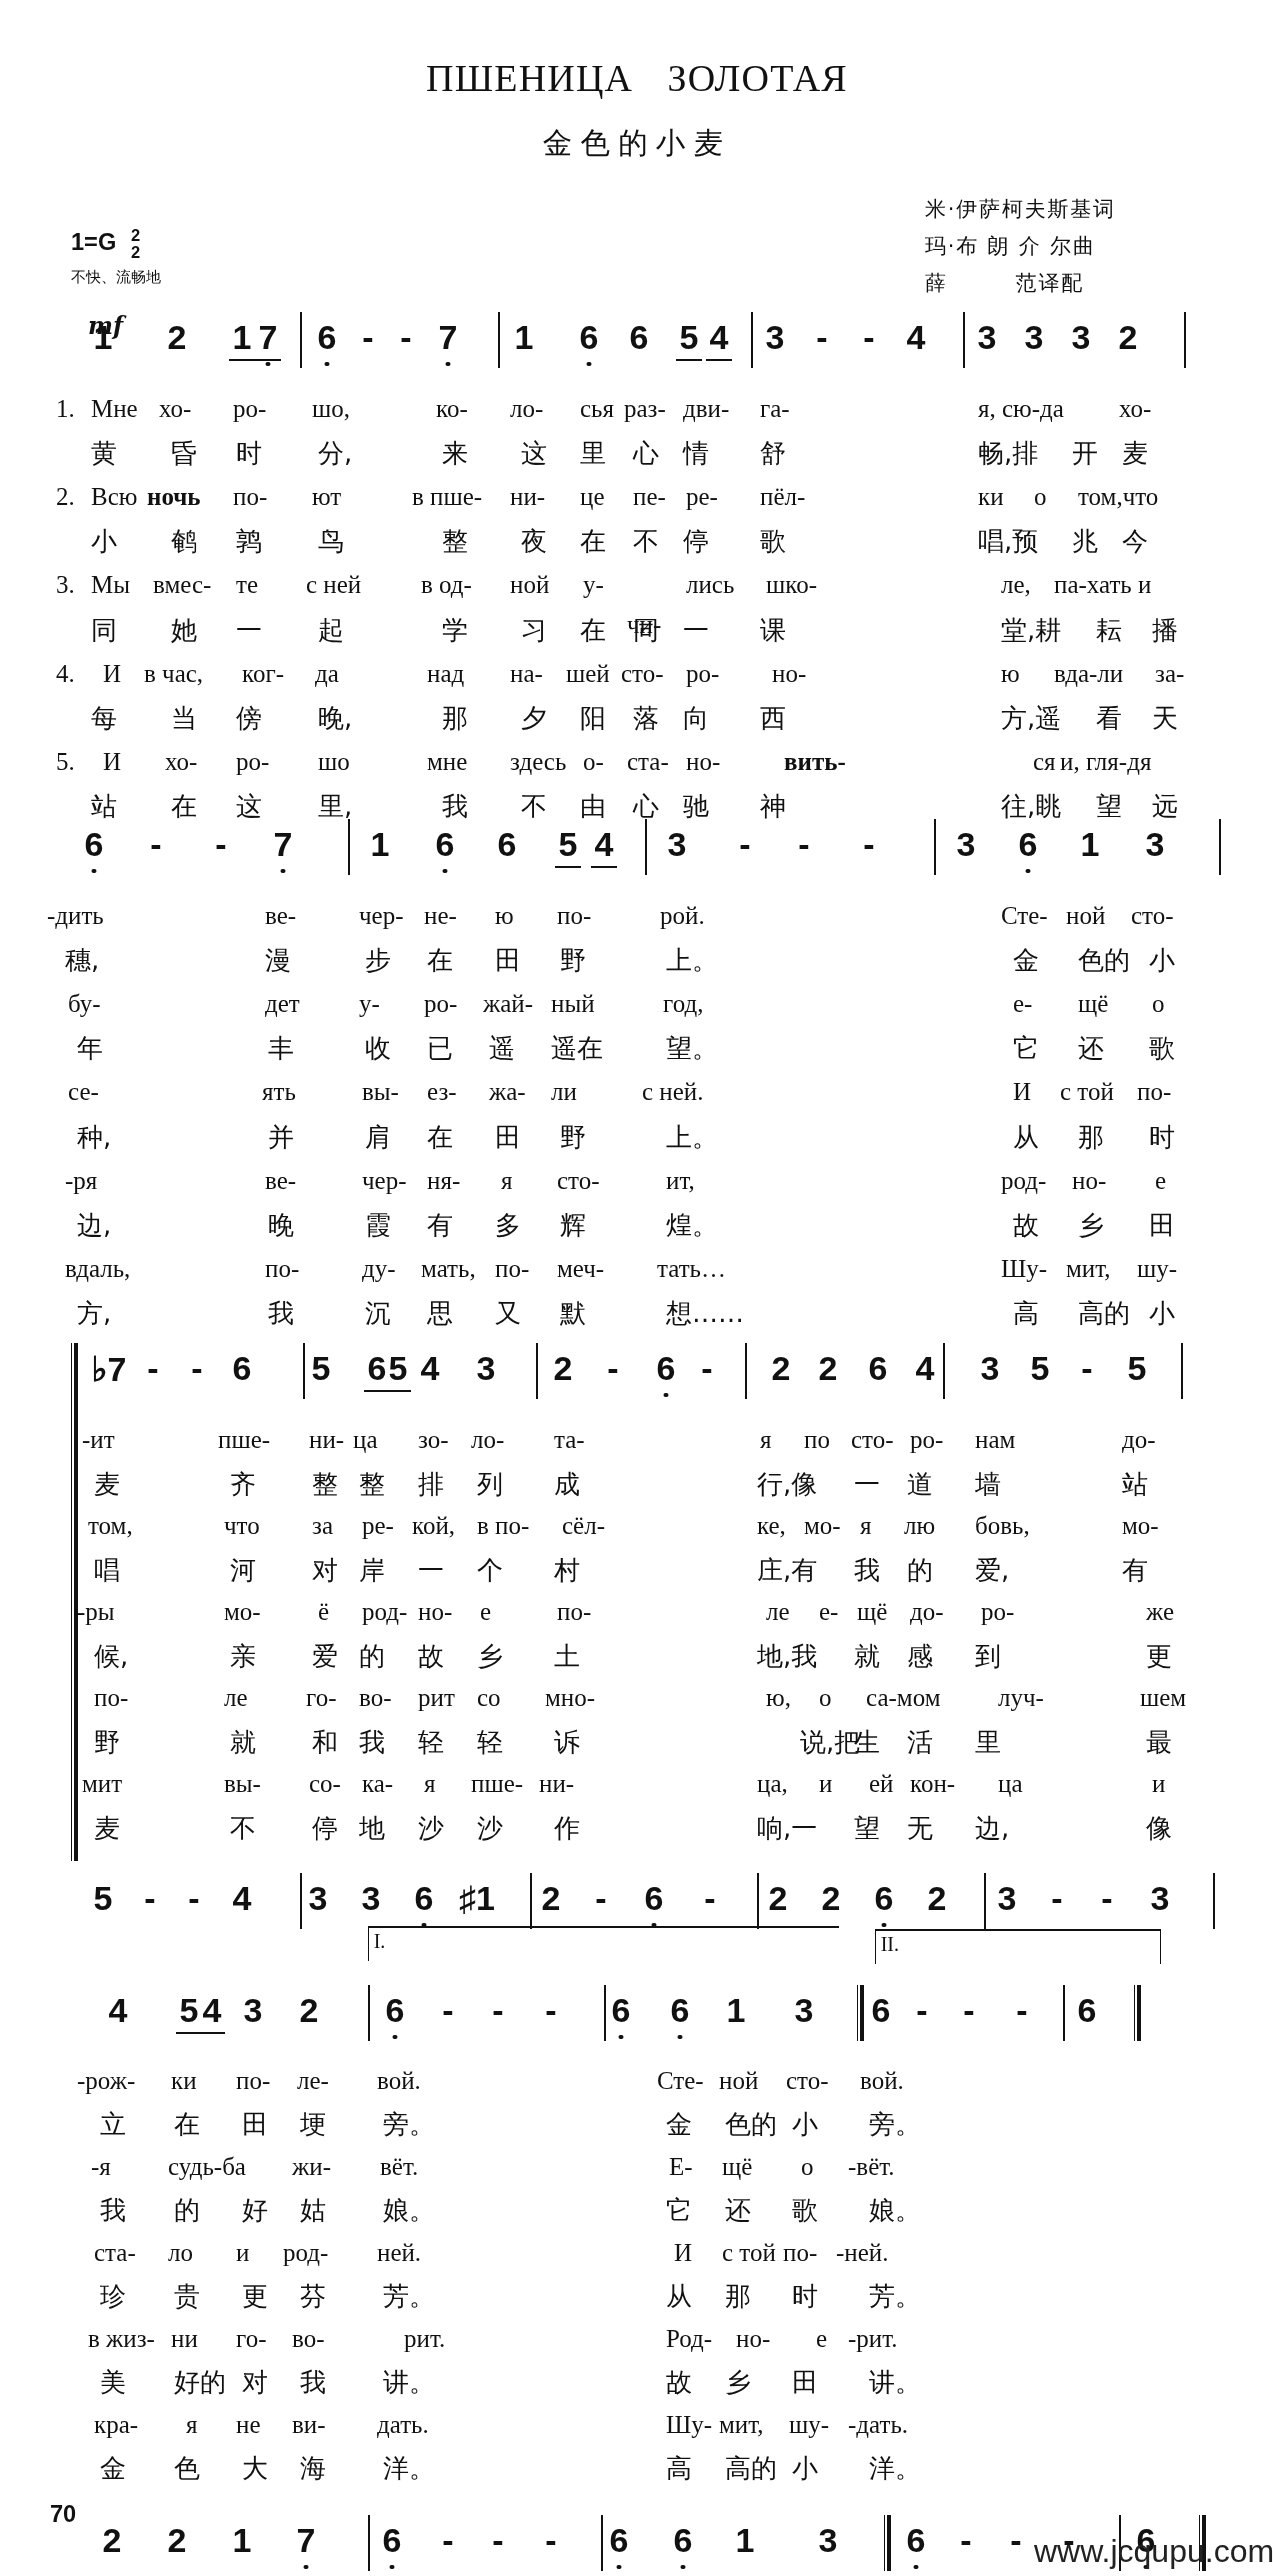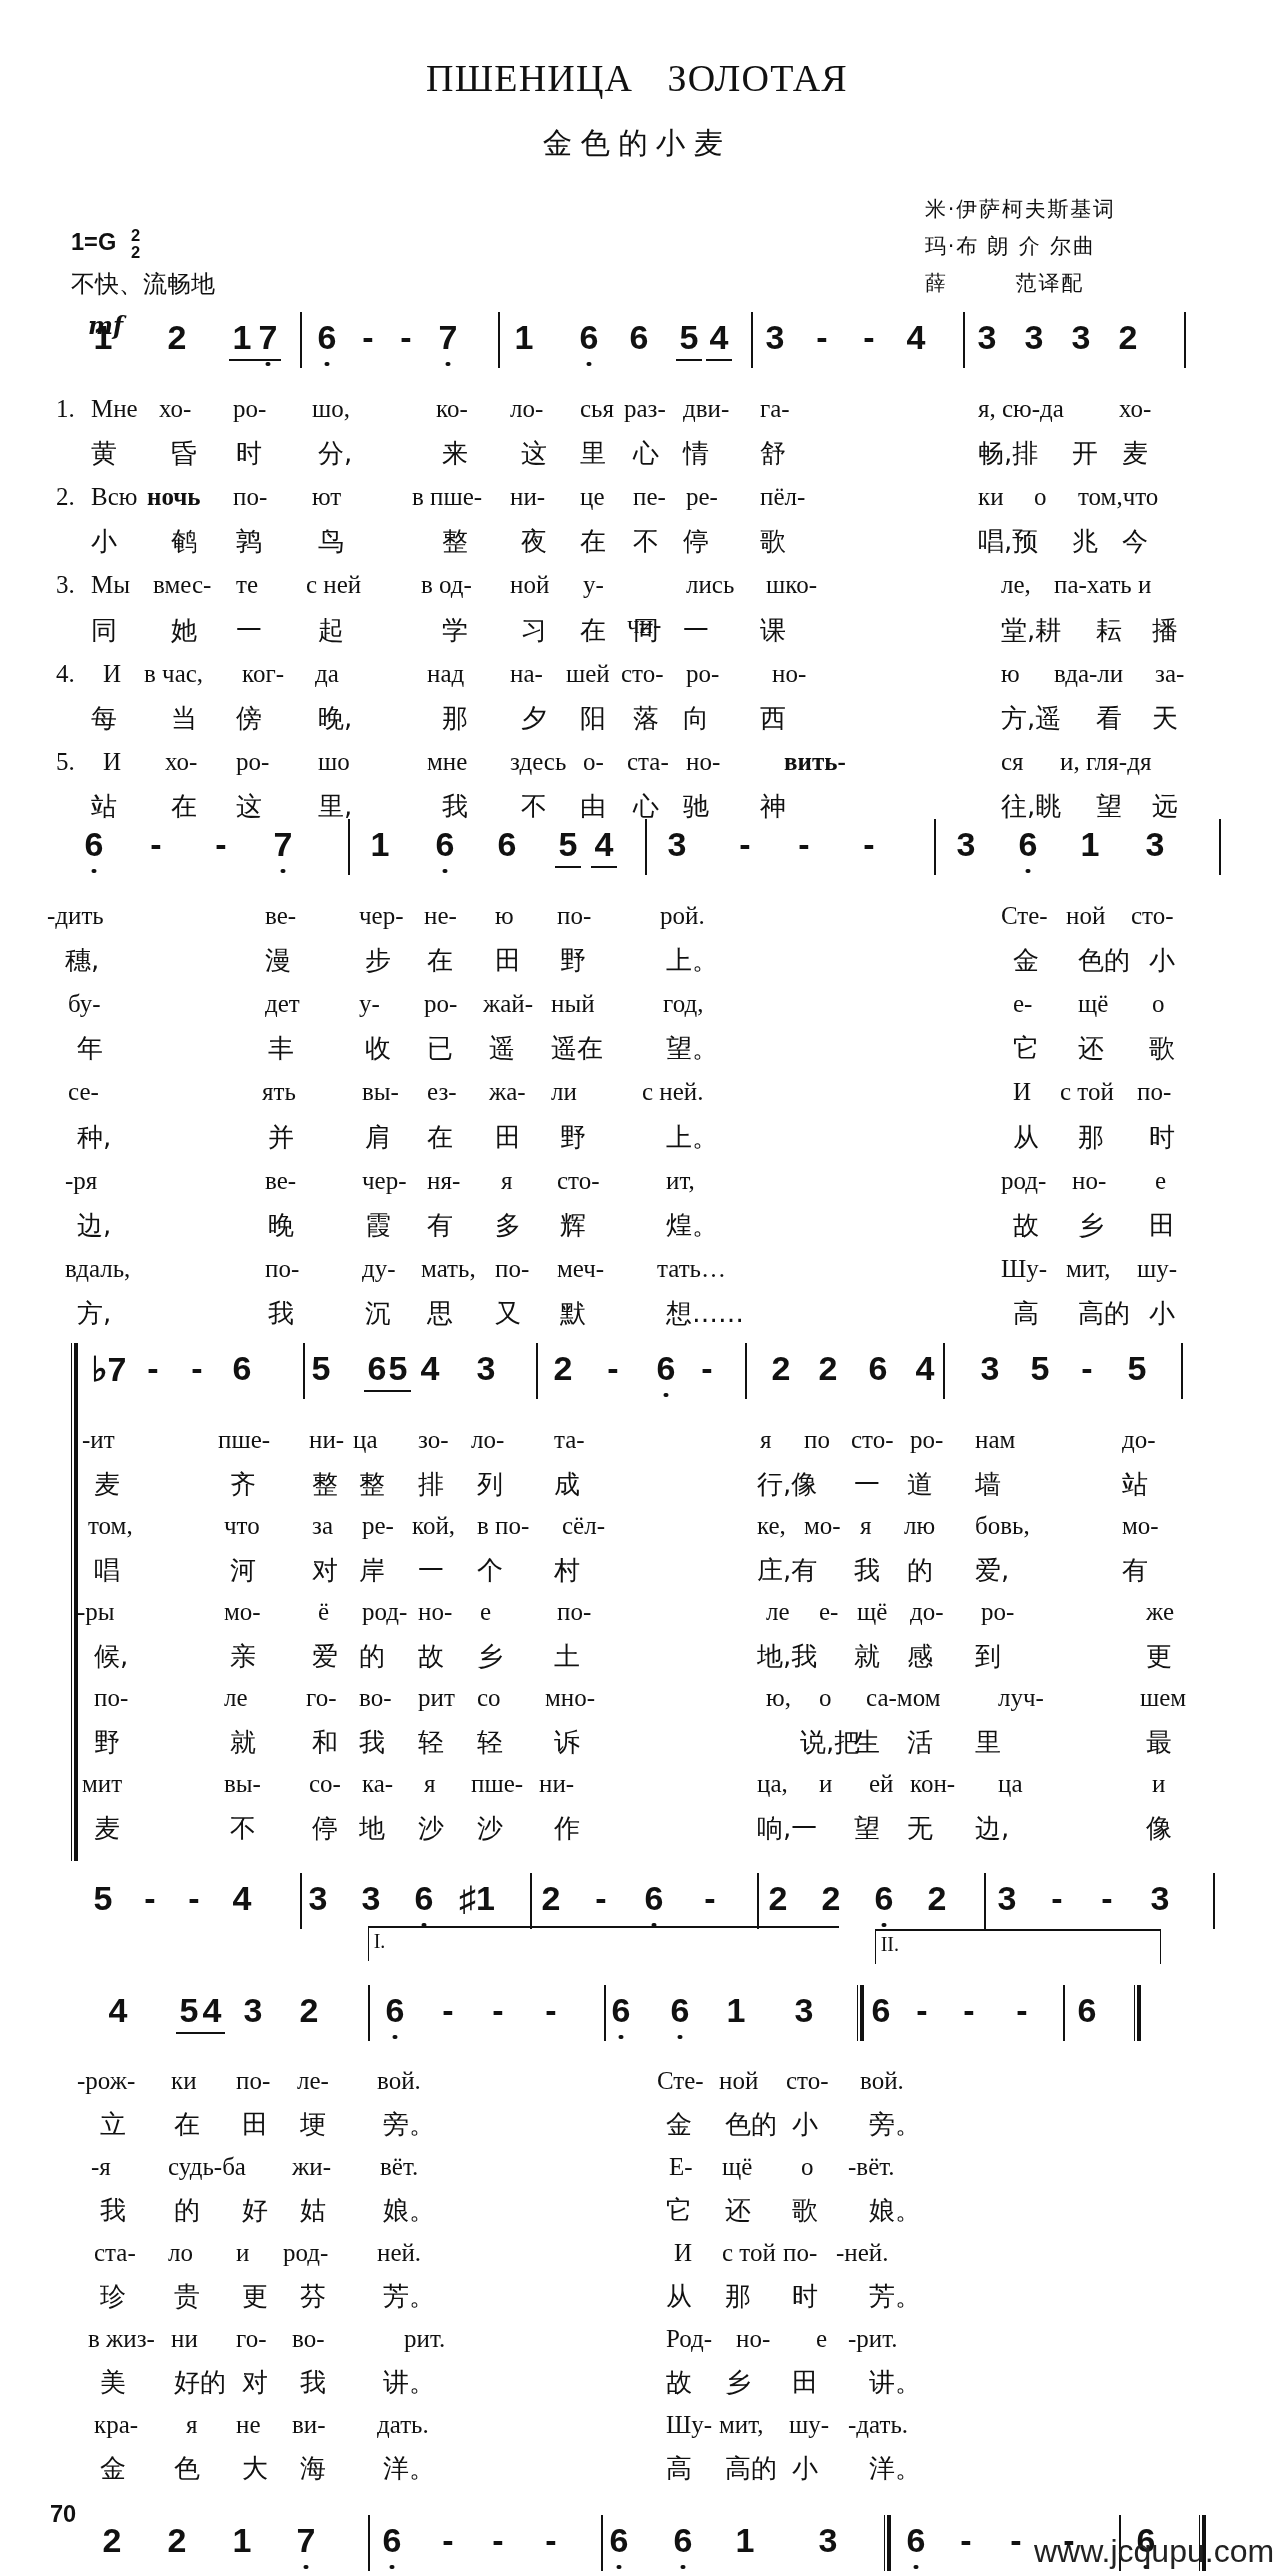--- a/index.html
+++ b/index.html
@@ -7,21 +7,21 @@
          font-family:"DejaVu Serif", serif; color:#111; }
   .abs { position:absolute; }
   .title-ru { left:0; width:1274px; top:56px; text-align:center; font-family:"Liberation Serif", serif;
               font-size:38px; letter-spacing:1.2px; word-spacing:23.6px; }
   .title-cn { left:0; width:1274px; top:124px; text-align:center; font-size:29.5px; letter-spacing:8.2px;
               font-family:"DejaVu Sans", sans-serif; }
   .credits { left:925px; top:191px; font-family:"DejaVu Sans", sans-serif; font-size:21px; line-height:37px; }
   .credit { white-space:pre; letter-spacing:1.8px; }
   .key { left:71px; top:227px; font-family:"Liberation Sans", sans-serif; font-size:23.6px; font-weight:bold; }
   .key .frac { display:inline-block; vertical-align:middle; text-align:center; font-size:16.5px; line-height:16.5px; margin-left:8.2px; }
-  .tempo { left:71px; top:268px; font-family:"DejaVu Sans", sans-serif; font-size:24px; }
+  .tempo { left:71px; top:268px; font-family:"DejaVu Sans", sans-serif; font-size:15px; }
   .dyn { left:88px; top:312px; font-family:"DejaVu Serif", serif; font-style:italic; font-weight:bold; font-size:23.6px; }
   .note { position:absolute; font-family:"Liberation Sans", sans-serif; font-weight:bold; font-size:34px;
           transform:translateX(-50%); text-align:center; }
   .note.low::after { content:""; position:absolute; left:50%; bottom:-9.4px; width:4.1px; height:4.1px;
                      background:#111; border-radius:50%; transform:translateX(-50%); }
   .bar { position:absolute; width:1.8px; background:#111; }
   .bar.double { width:7px; border-left:1.8px solid #111; border-right:4.7px solid #111; background:transparent; box-sizing:border-box; }
   .ul { position:absolute; height:1.8px; background:#111; }
   .lyric-row { left:0; width:1274px; font-size:23.6px; white-space:nowrap; }
   .lyric-row.ru { font-family:"Liberation Serif", serif; font-size:25px; }
@@ -209,21 +209,21 @@
       <span class="syl" style="left: 103px;">И</span>
       <span class="syl" style="left: 165px;">хо-</span>
       <span class="syl" style="left: 236px;">ро-</span>
       <span class="syl" style="left: 318px;">шо</span>
       <span class="syl" style="left: 427px;">мне</span>
       <span class="syl" style="left: 510px;">здесь</span>
       <span class="syl" style="left: 583px;">о-</span>
       <span class="syl" style="left: 627px;">ста-</span>
       <span class="syl" style="left: 686px;">но-</span>
       <span class="syl" style="left: 784px; font-weight: bold;">вить-</span>
-      <span class="syl" style="left: 1001px;">ся</span>
+      <span class="syl" style="left: 1033px;">ся</span>
       <span class="syl" style="left: 1060px;">и, гля-дя</span>
     </div>
     <div class="abs lyric-row cn" style="top: 471px;">
       <span class="syl" style="left: 91px;">站</span>
       <span class="syl" style="left: 171px;">在</span>
       <span class="syl" style="left: 236px;">这</span>
       <span class="syl" style="left: 318px;">里,</span>
       <span class="syl" style="left: 442px;">我</span>
       <span class="syl" style="left: 521px;">不</span>
       <span class="syl" style="left: 580px;">由</span>

